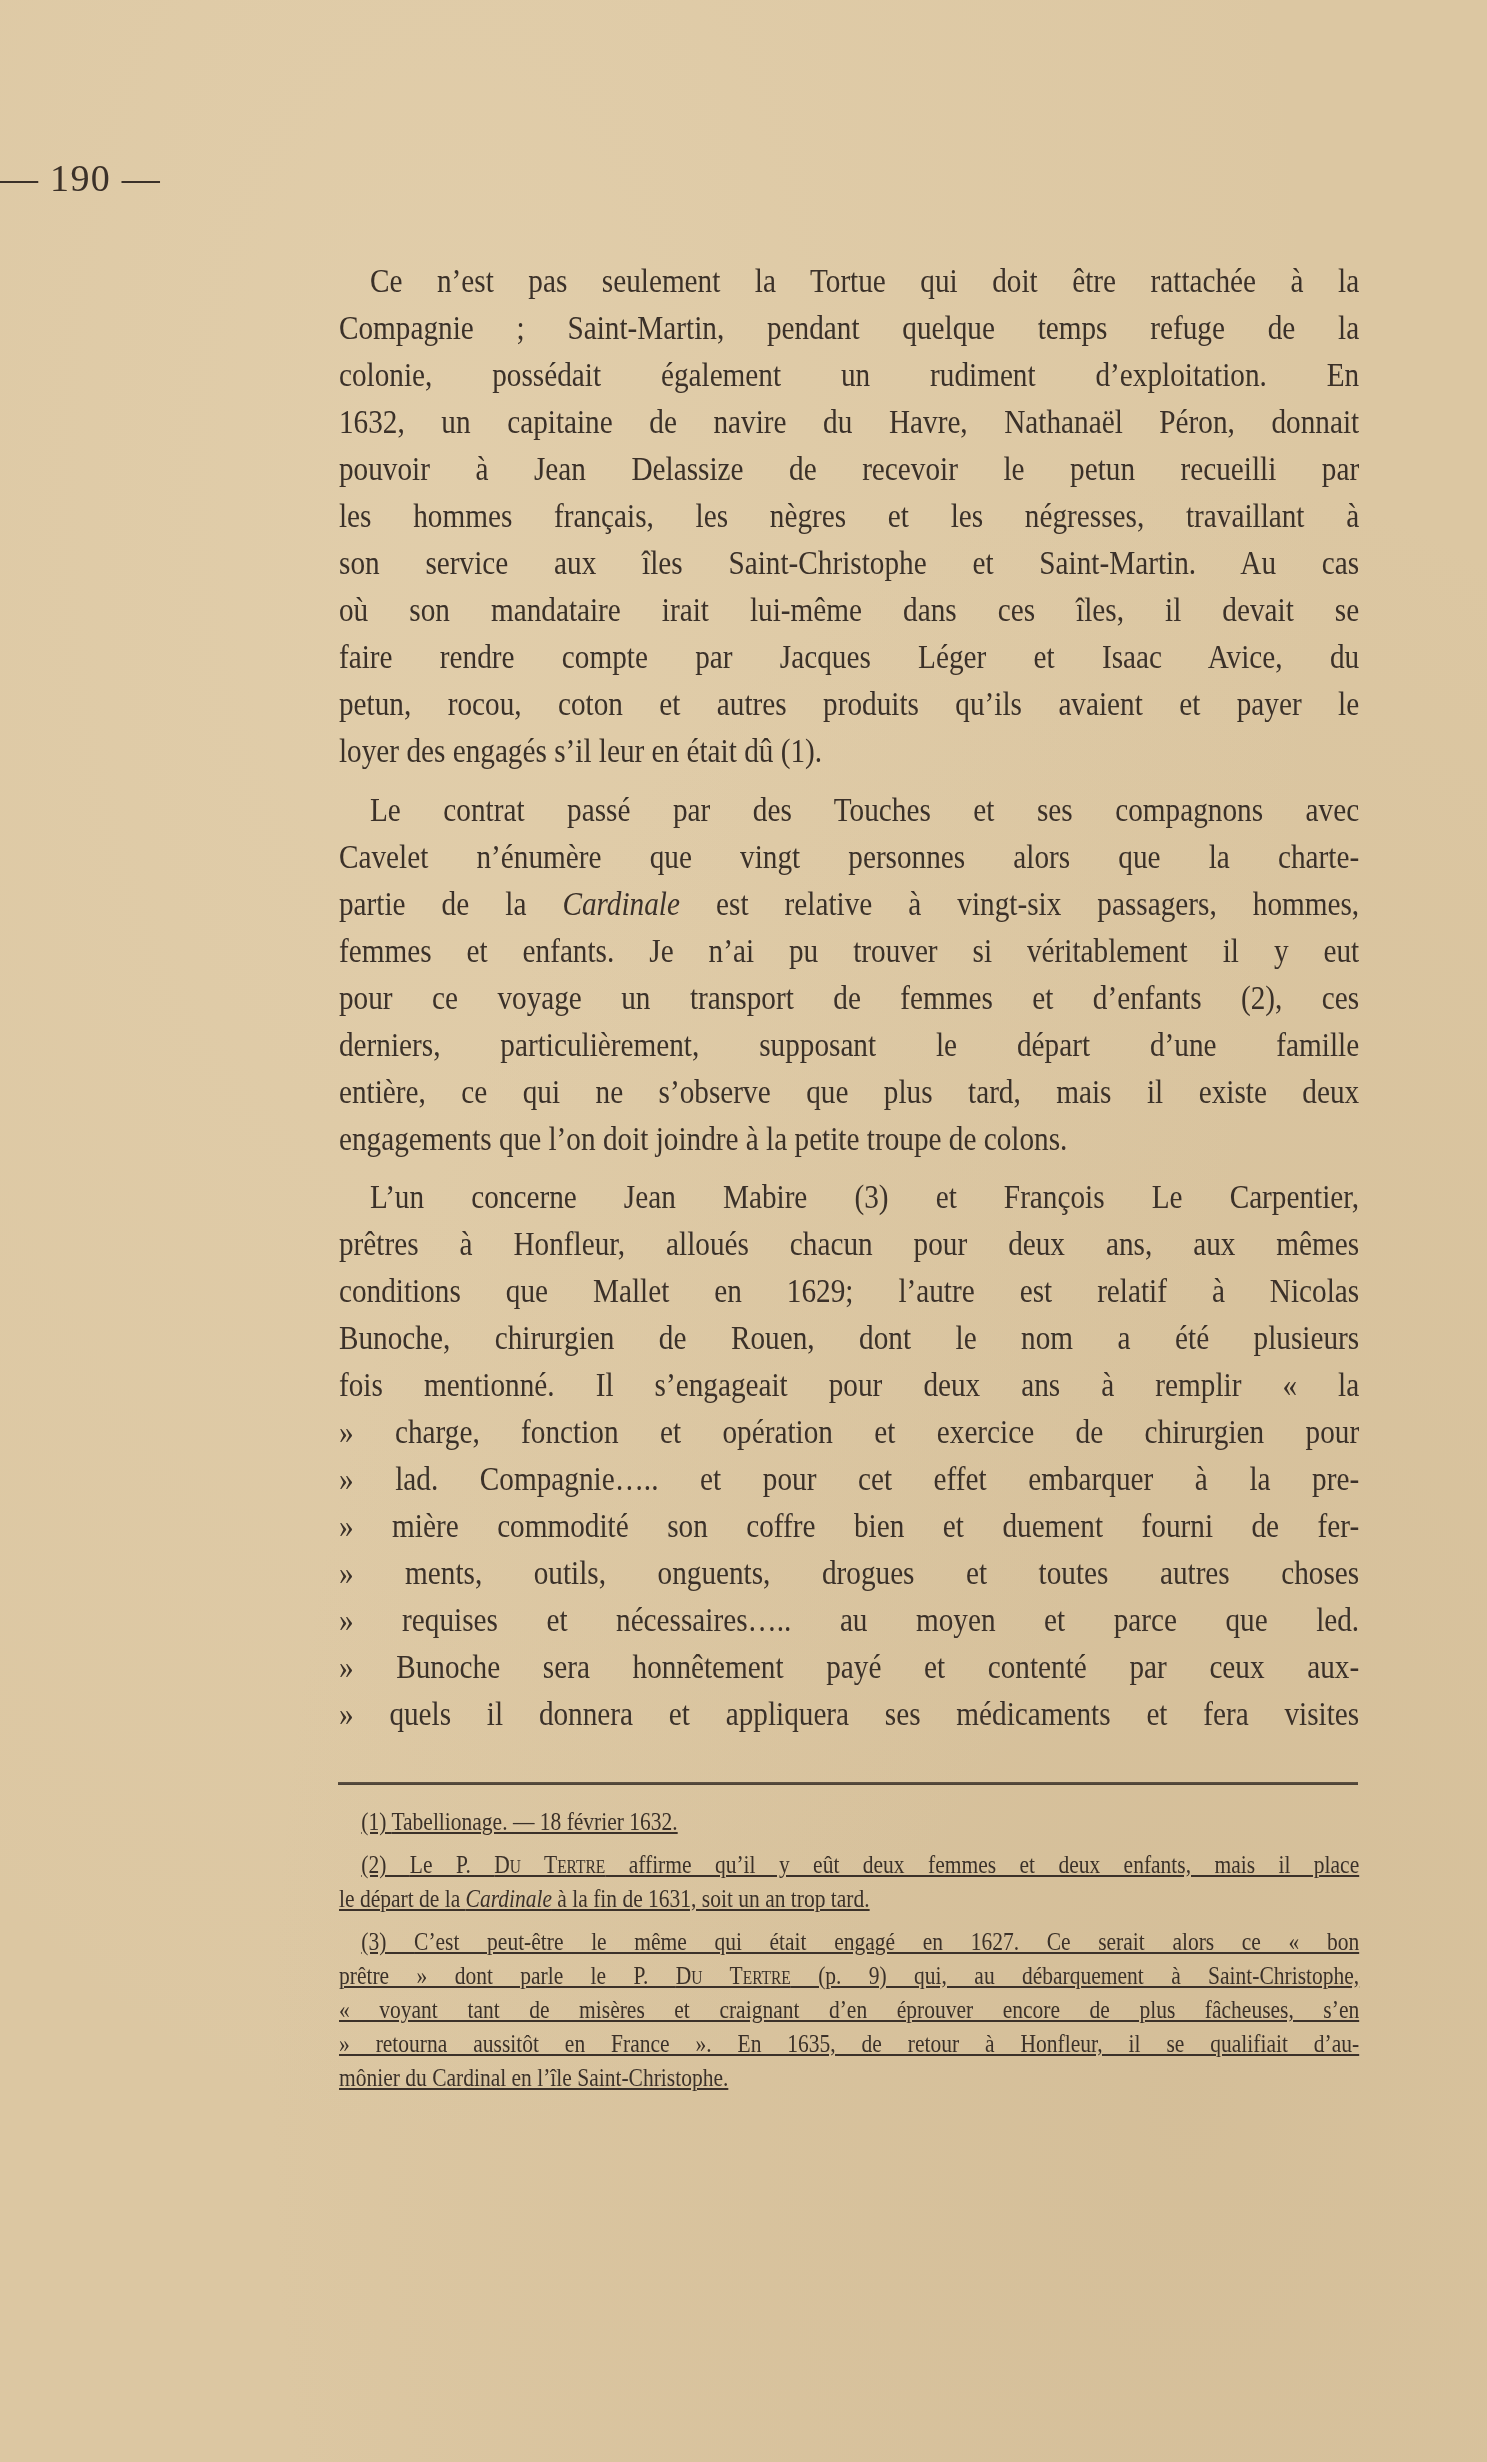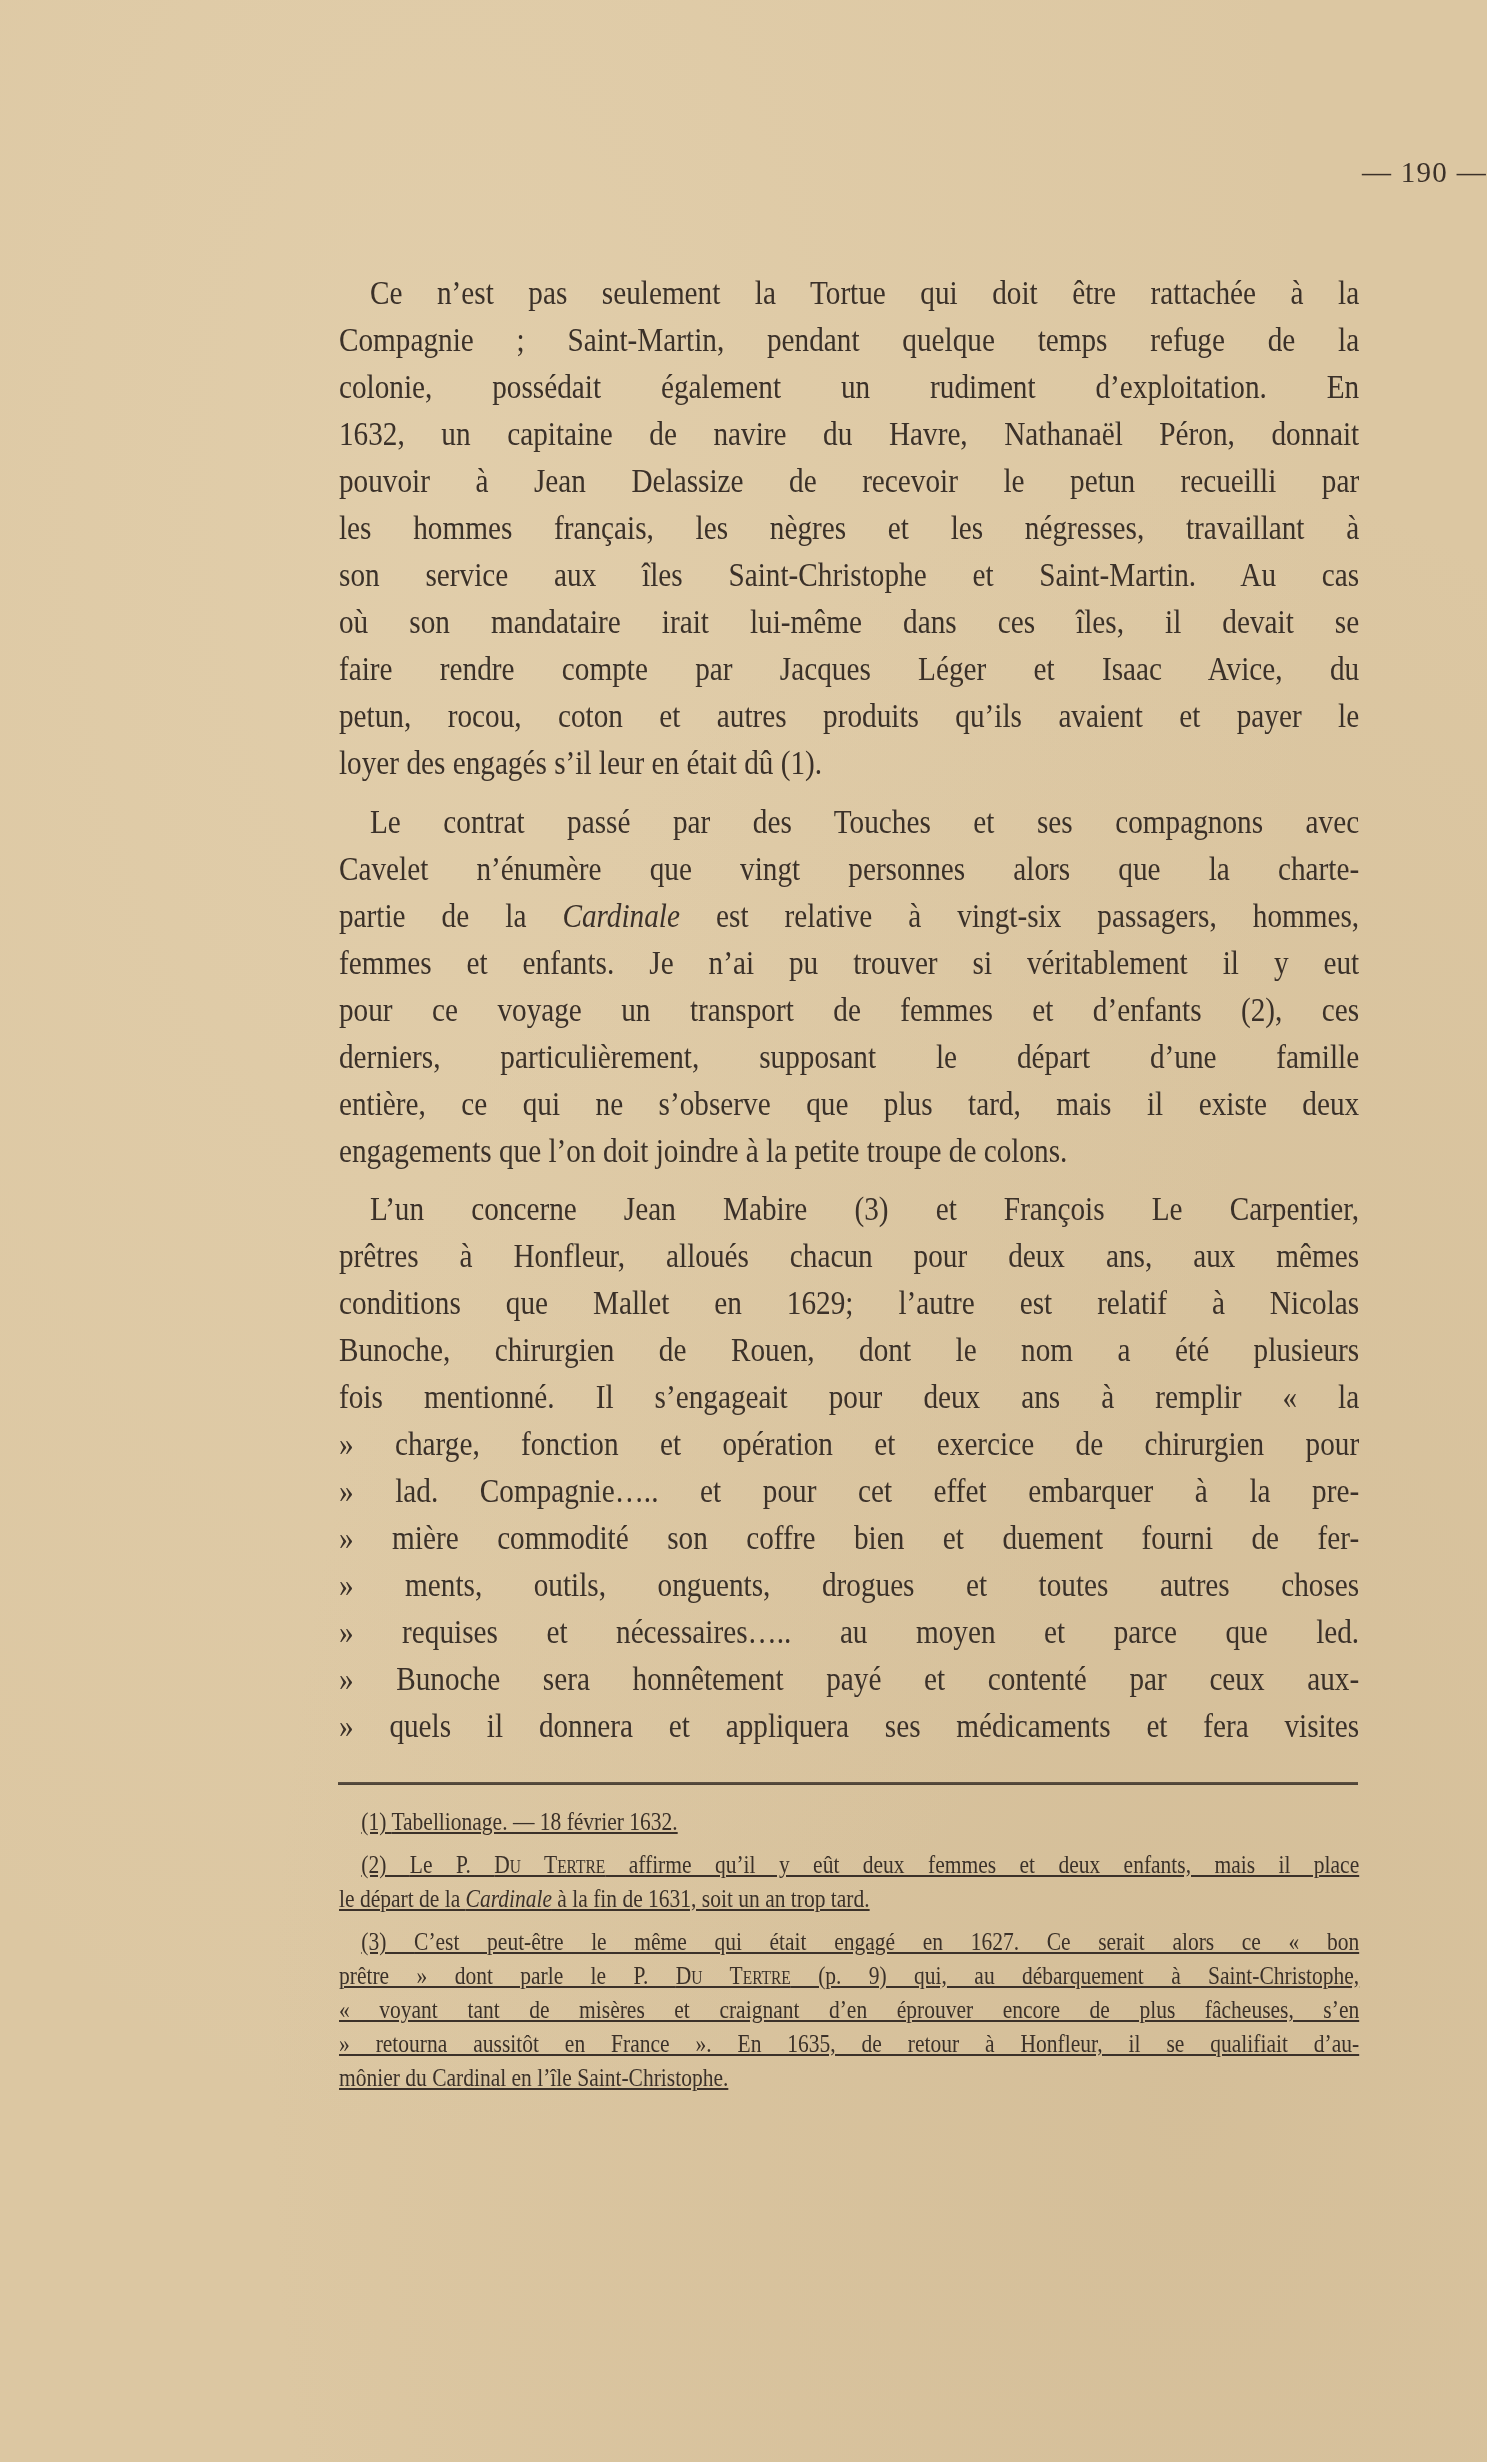--- a/index.html
+++ b/index.html
@@ -11,25 +11,25 @@
     color: #3b3129;
   }
   .page {
     position: absolute; left: 0; top: 0; width: 1487px; height: 2462px;
     background:
       radial-gradient(ellipse at 30% 20%, rgba(235,218,186,0.35), rgba(0,0,0,0) 60%),
       radial-gradient(ellipse at 80% 85%, rgba(190,165,125,0.25), rgba(0,0,0,0) 55%),
       #dcc7a2;
   }
   .page-number {
-    position: absolute; top: 156px; left: 0; width: 1487px; text-align: right;
-    font-size: 29px; letter-spacing: 1.3px;
+    position: absolute; top: 156px; left: 0; width: 1487px; text-align: left;
+    font-size: 38px; letter-spacing: 1.3px;
   }
   .body-text {
-    position: absolute; left: 339px; top: 269px; width: 1020px;
+    position: absolute; left: 339px; top: 257px; width: 1020px;
   }
   .body-text p {
     margin: 0 0 11.7px 0;
     font-size: 34px; line-height: 47px;
     text-align: justify; text-align-last: left;
     transform: scaleX(0.86); transform-origin: left top;
     width: 116.3%;
   }
   .body-text p .line { display: block; text-align: justify; text-align-last: justify; white-space: nowrap; }
   .body-text p .line.last { text-align-last: left; }

